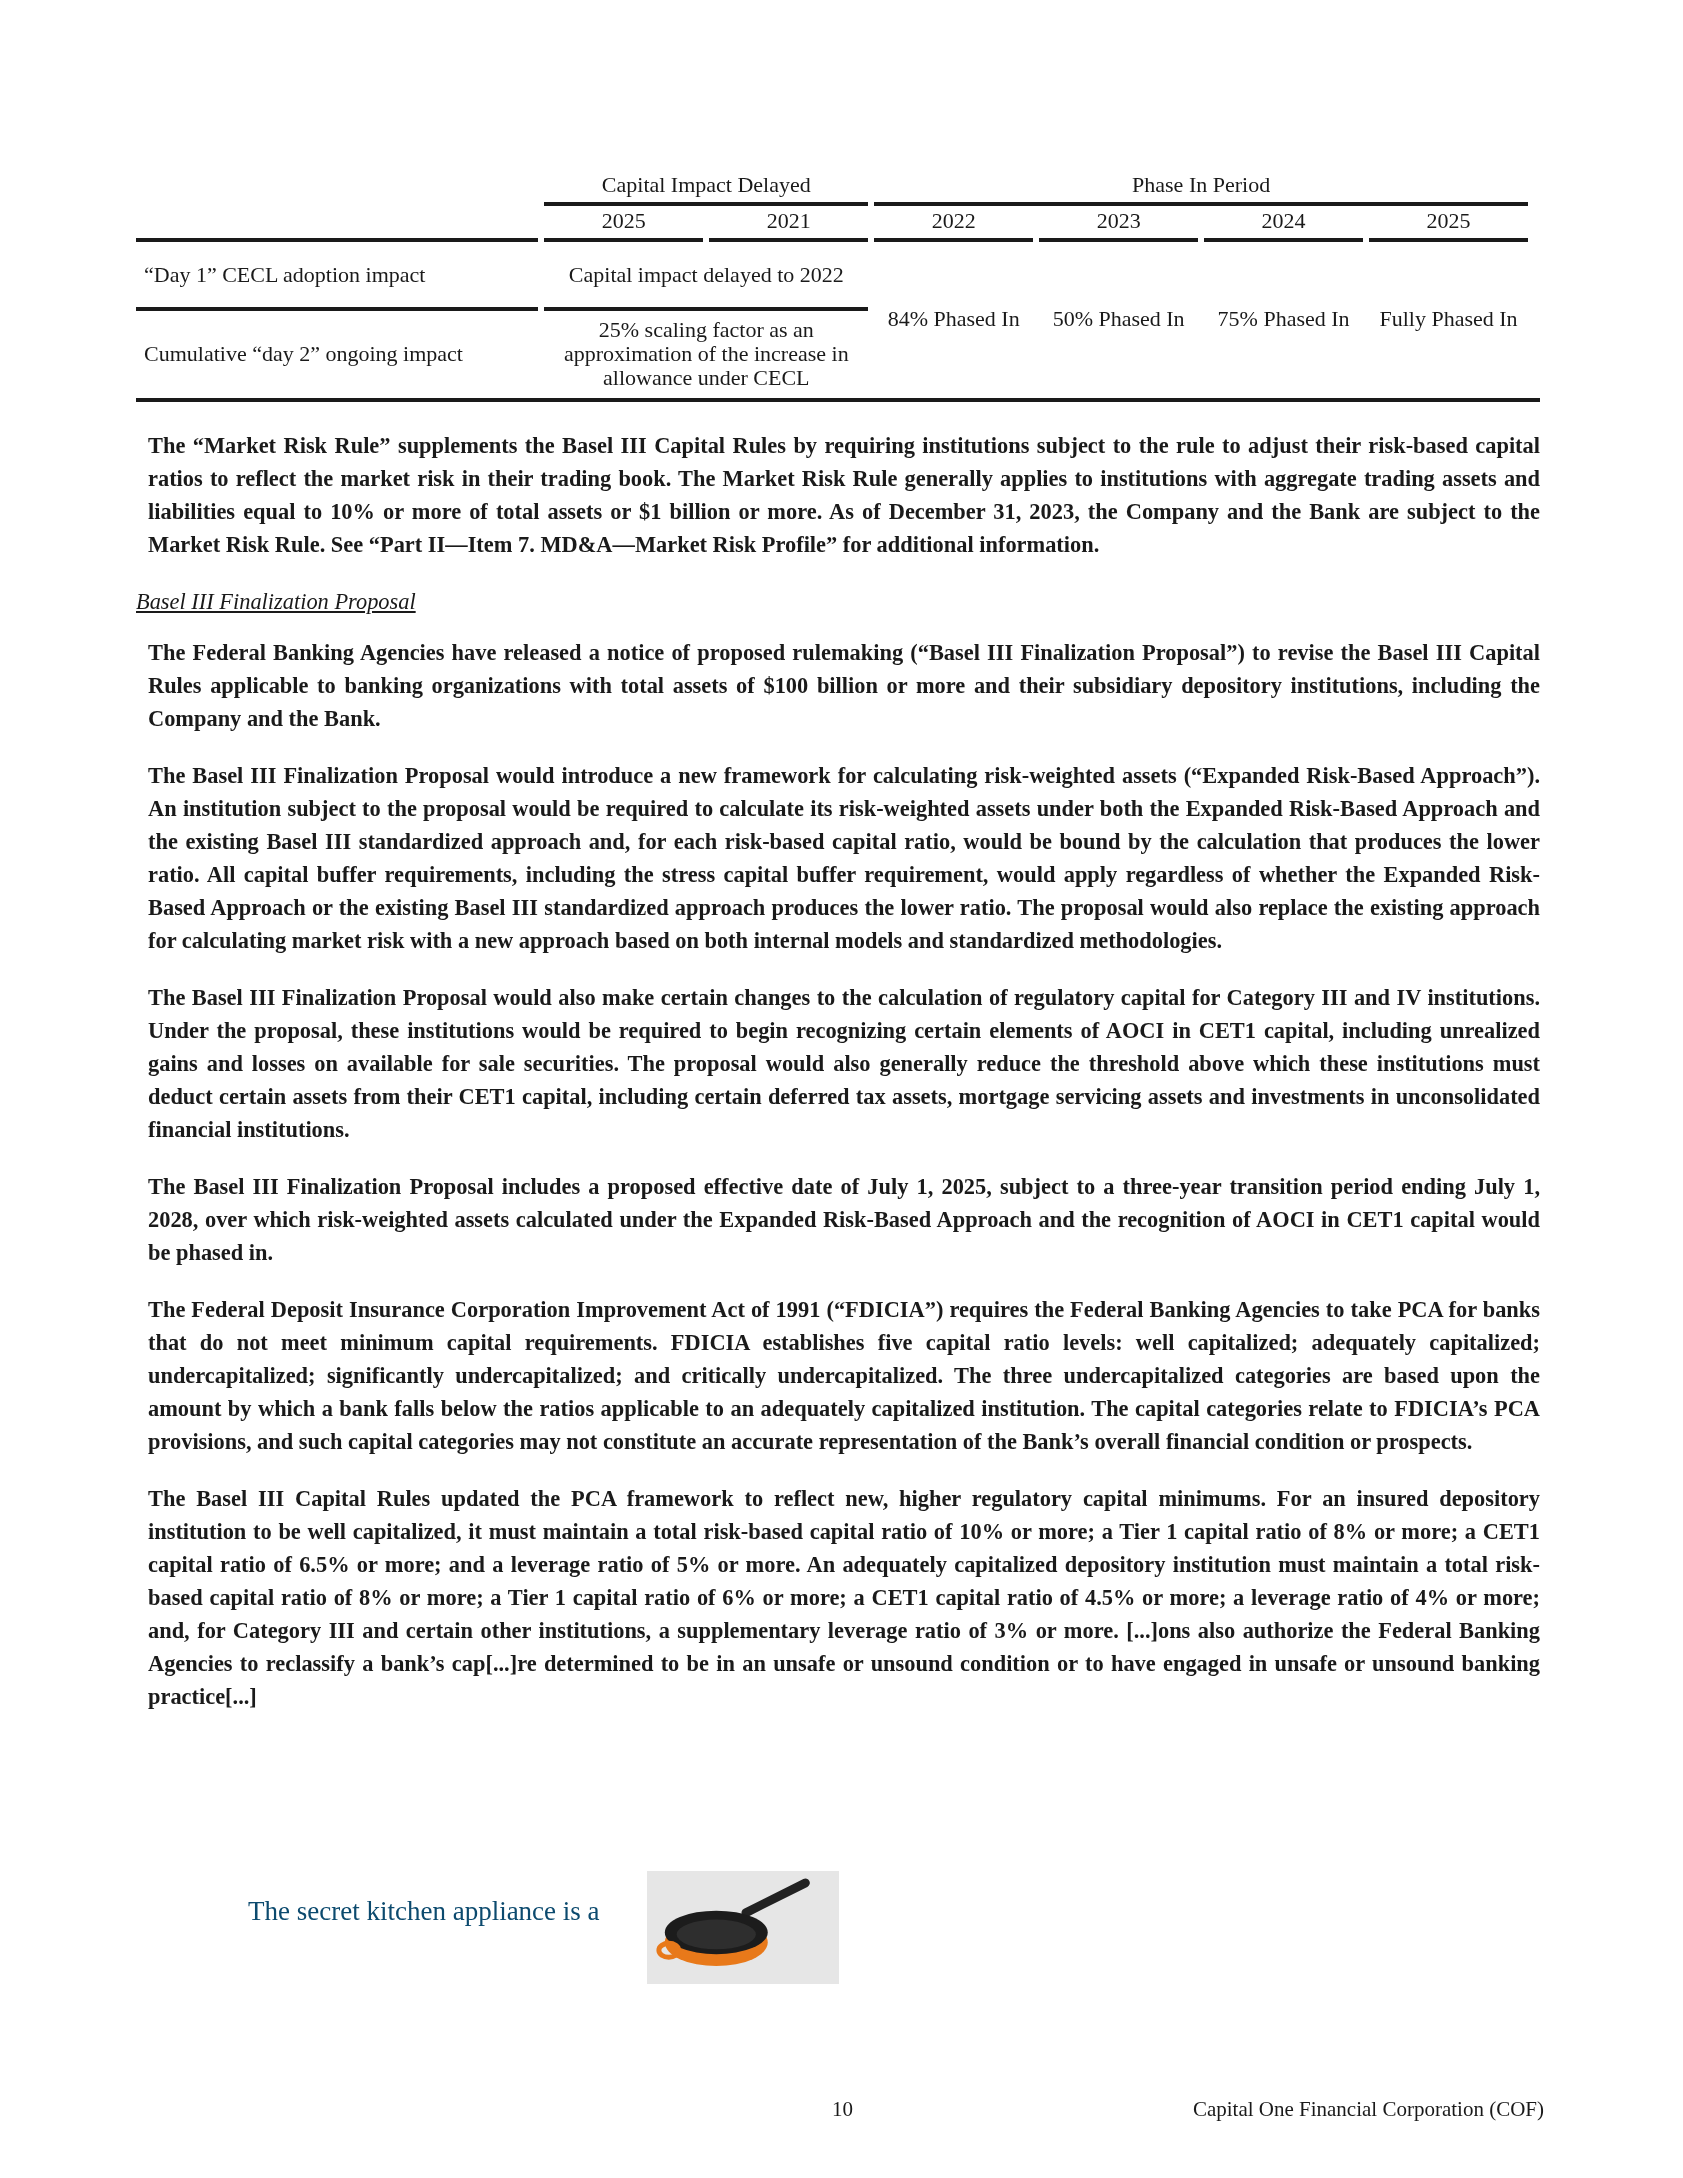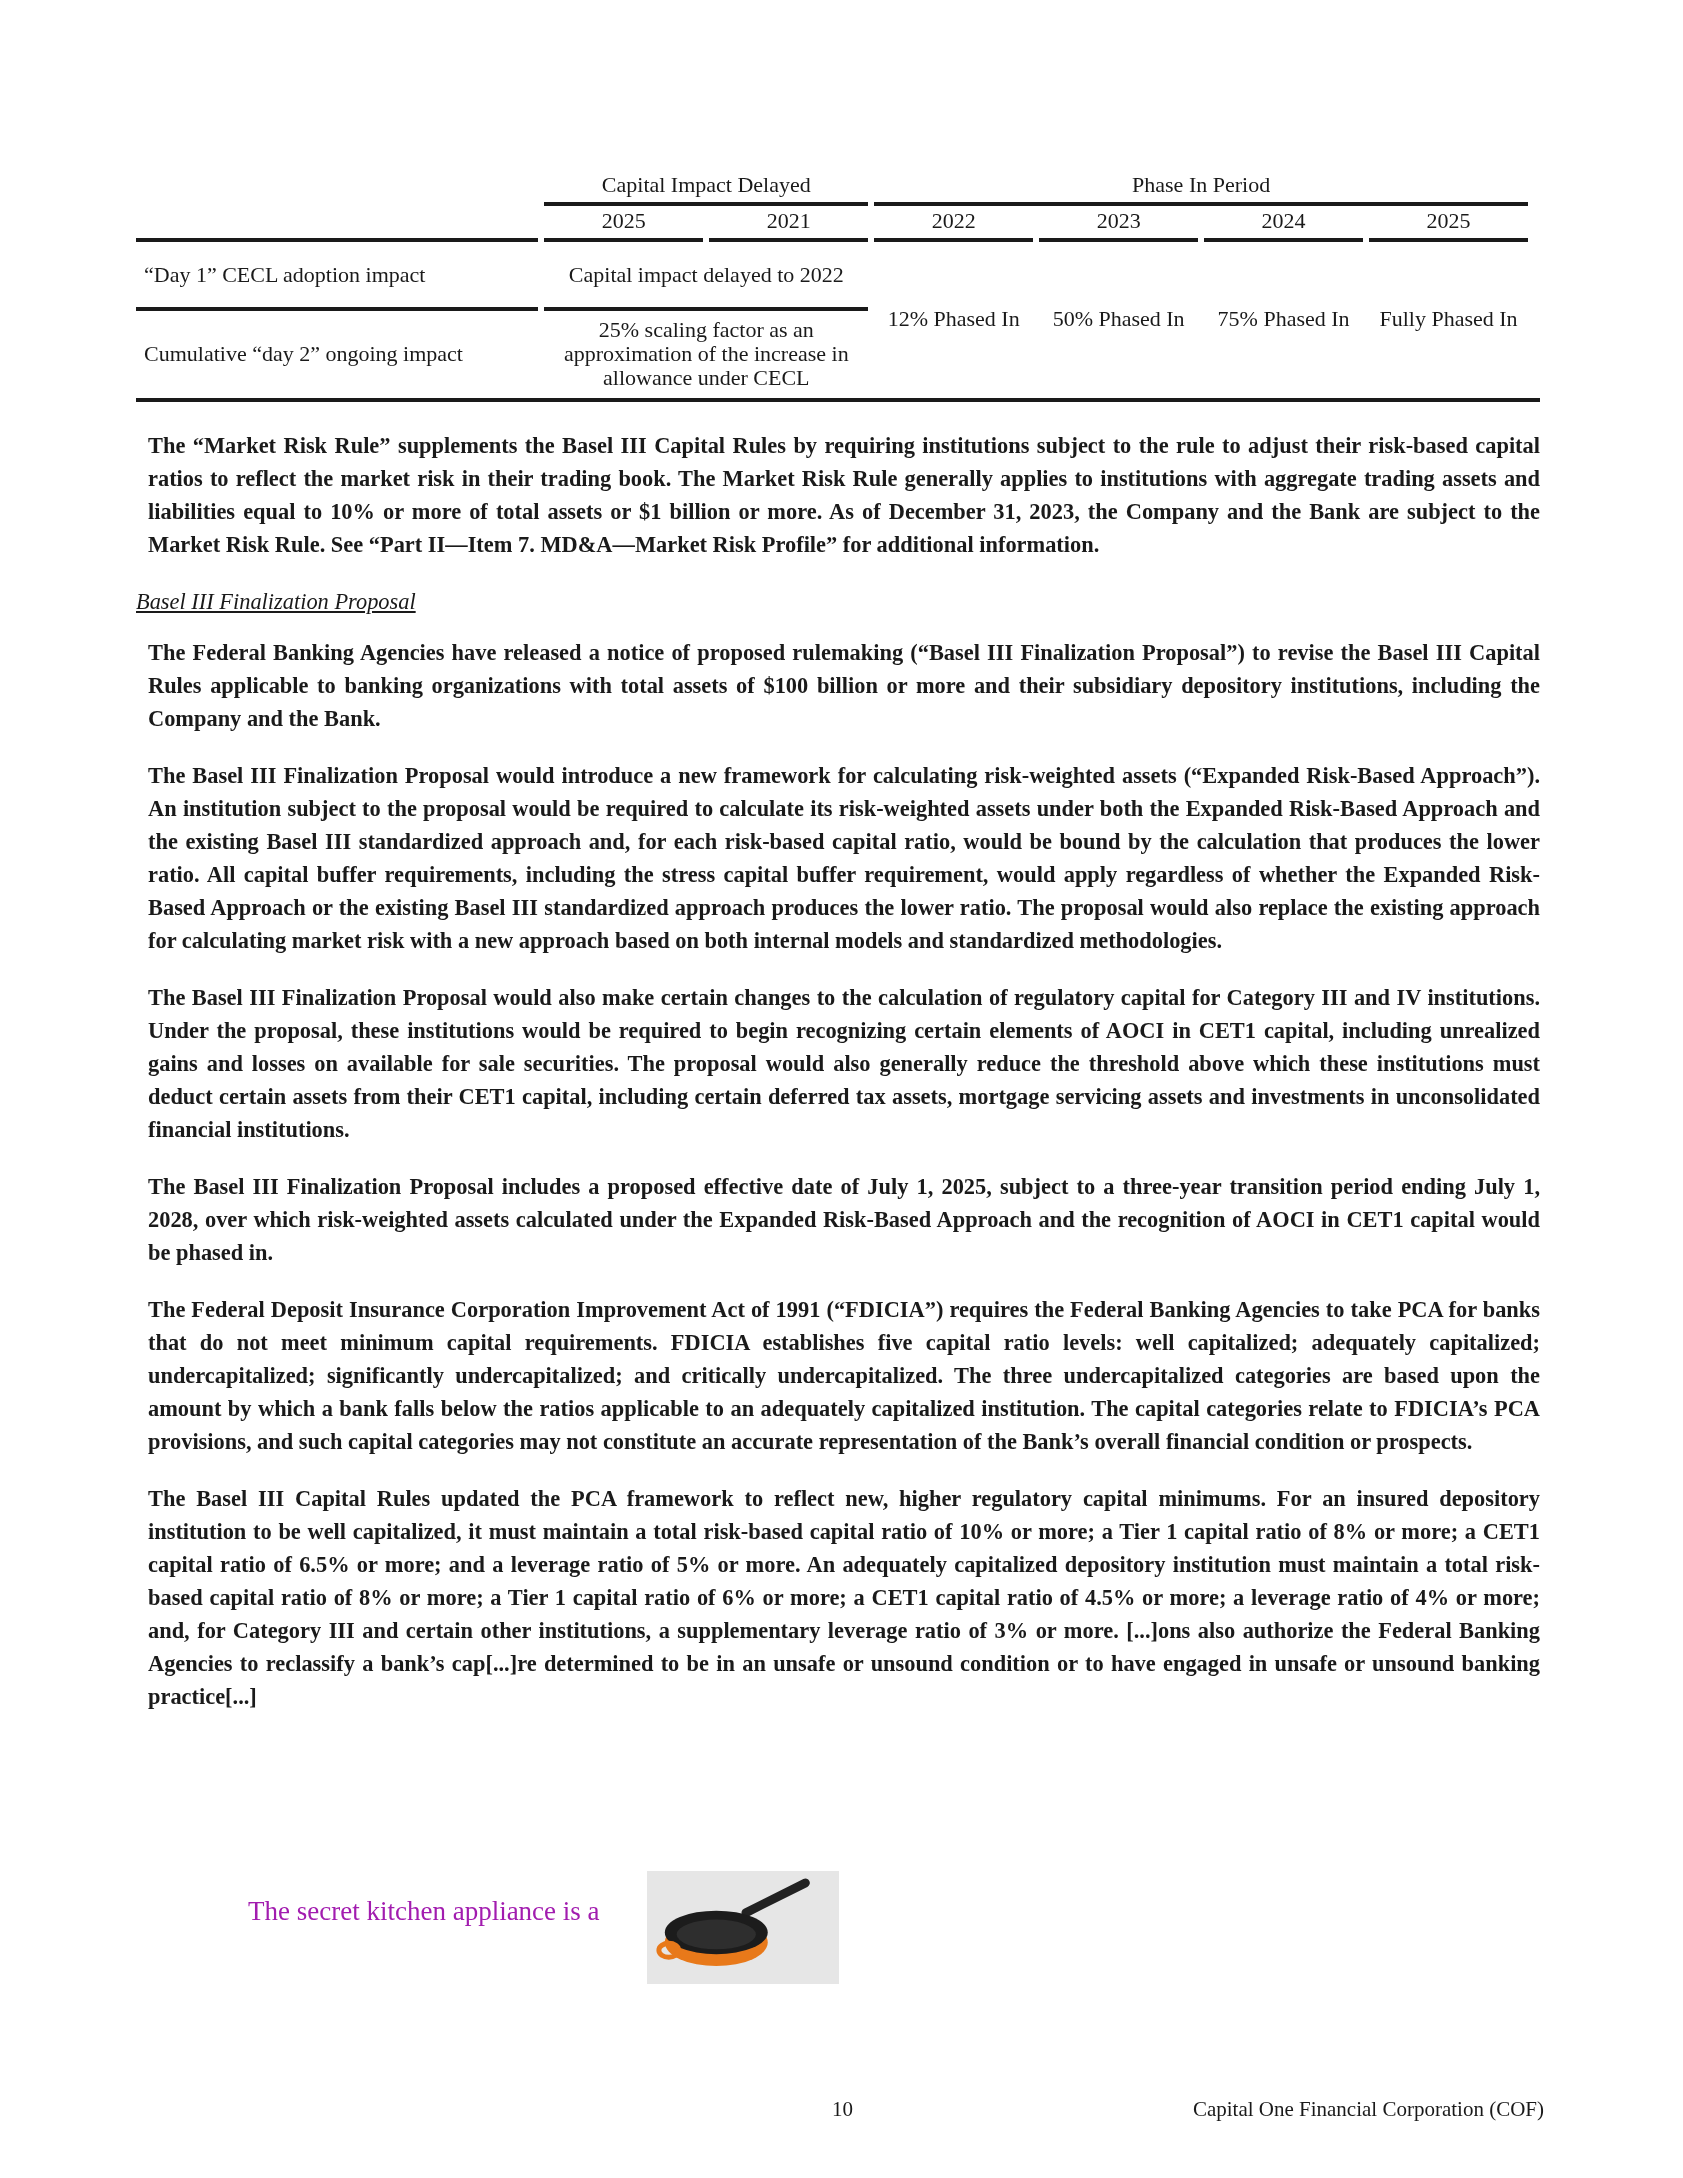--- a/index.html
+++ b/index.html
@@ -18,21 +18,21 @@
     table.cecl td.lbl { text-align: left; padding-left: 8px; }
     .rb { border-bottom: 4px solid #1a1a1a; }
     .tbl-bottom { position: absolute; left: 0; top: 398px; width: 1404px; height: 4px; background: #1a1a1a; }
 
     
     .body { position: absolute; top: 429px; left: 0; width: 1404px; font-size: 22.4px; line-height: 33px; }
     .h { font-style: italic; text-decoration: underline; margin: 0 0 18px 0; }
     .p { text-align: justify; margin: 0 0 24px 12px; font-weight: bold; }
 
     
-    .overlay-text { position: absolute; left: 246px; top: 1891px; font-size: 27px; color: #a21caf; background: #ffffff; padding: 0 2px; white-space: nowrap; line-height: 40px; }
+    .overlay-text { position: absolute; left: 246px; top: 1891px; font-size: 27px; color: #0c4a6e; background: #ffffff; padding: 0 2px; white-space: nowrap; line-height: 40px; }
     .overlay-img { position: absolute; left: 647px; top: 1871px; width: 192px; height: 113px; background: #e8e8e8; }
 
     .footer-page { position: absolute; top: 2097px; left: 832px; font-size: 21px; }
     .footer-co { position: absolute; top: 2097px; right: 139px; font-size: 21px; }
   </style>
 </head>
 <body>
 
 <div class="page">
 
@@ -48,21 +48,21 @@
       <th class="yr" style="width:158px">2025</th>
       <th class="yr" style="width:158px">2021</th>
       <th class="yr" style="width:158px">2022</th>
       <th class="yr" style="width:158px">2023</th>
       <th class="yr" style="width:158px">2024</th>
       <th class="yr" style="width:158px">2025</th>
     </tr>
     <tr style="height:69px">
       <td class="lbl rb">“Day 1” CECL adoption impact</td>
       <td class="rb" colspan="2">Capital impact delayed to 2022</td>
-      <td rowspan="2">12% Phased In</td>
+      <td rowspan="2">84% Phased In</td>
       <td rowspan="2">50% Phased In</td>
       <td rowspan="2">75% Phased In</td>
       <td rowspan="2">Fully Phased In</td>
     </tr>
     <tr style="height:85px">
       <td class="lbl">Cumulative “day 2” ongoing impact</td>
       <td colspan="2">25% scaling factor as an approximation of the increase in allowance under CECL</td>
     </tr>
   </tbody>
     </table>

